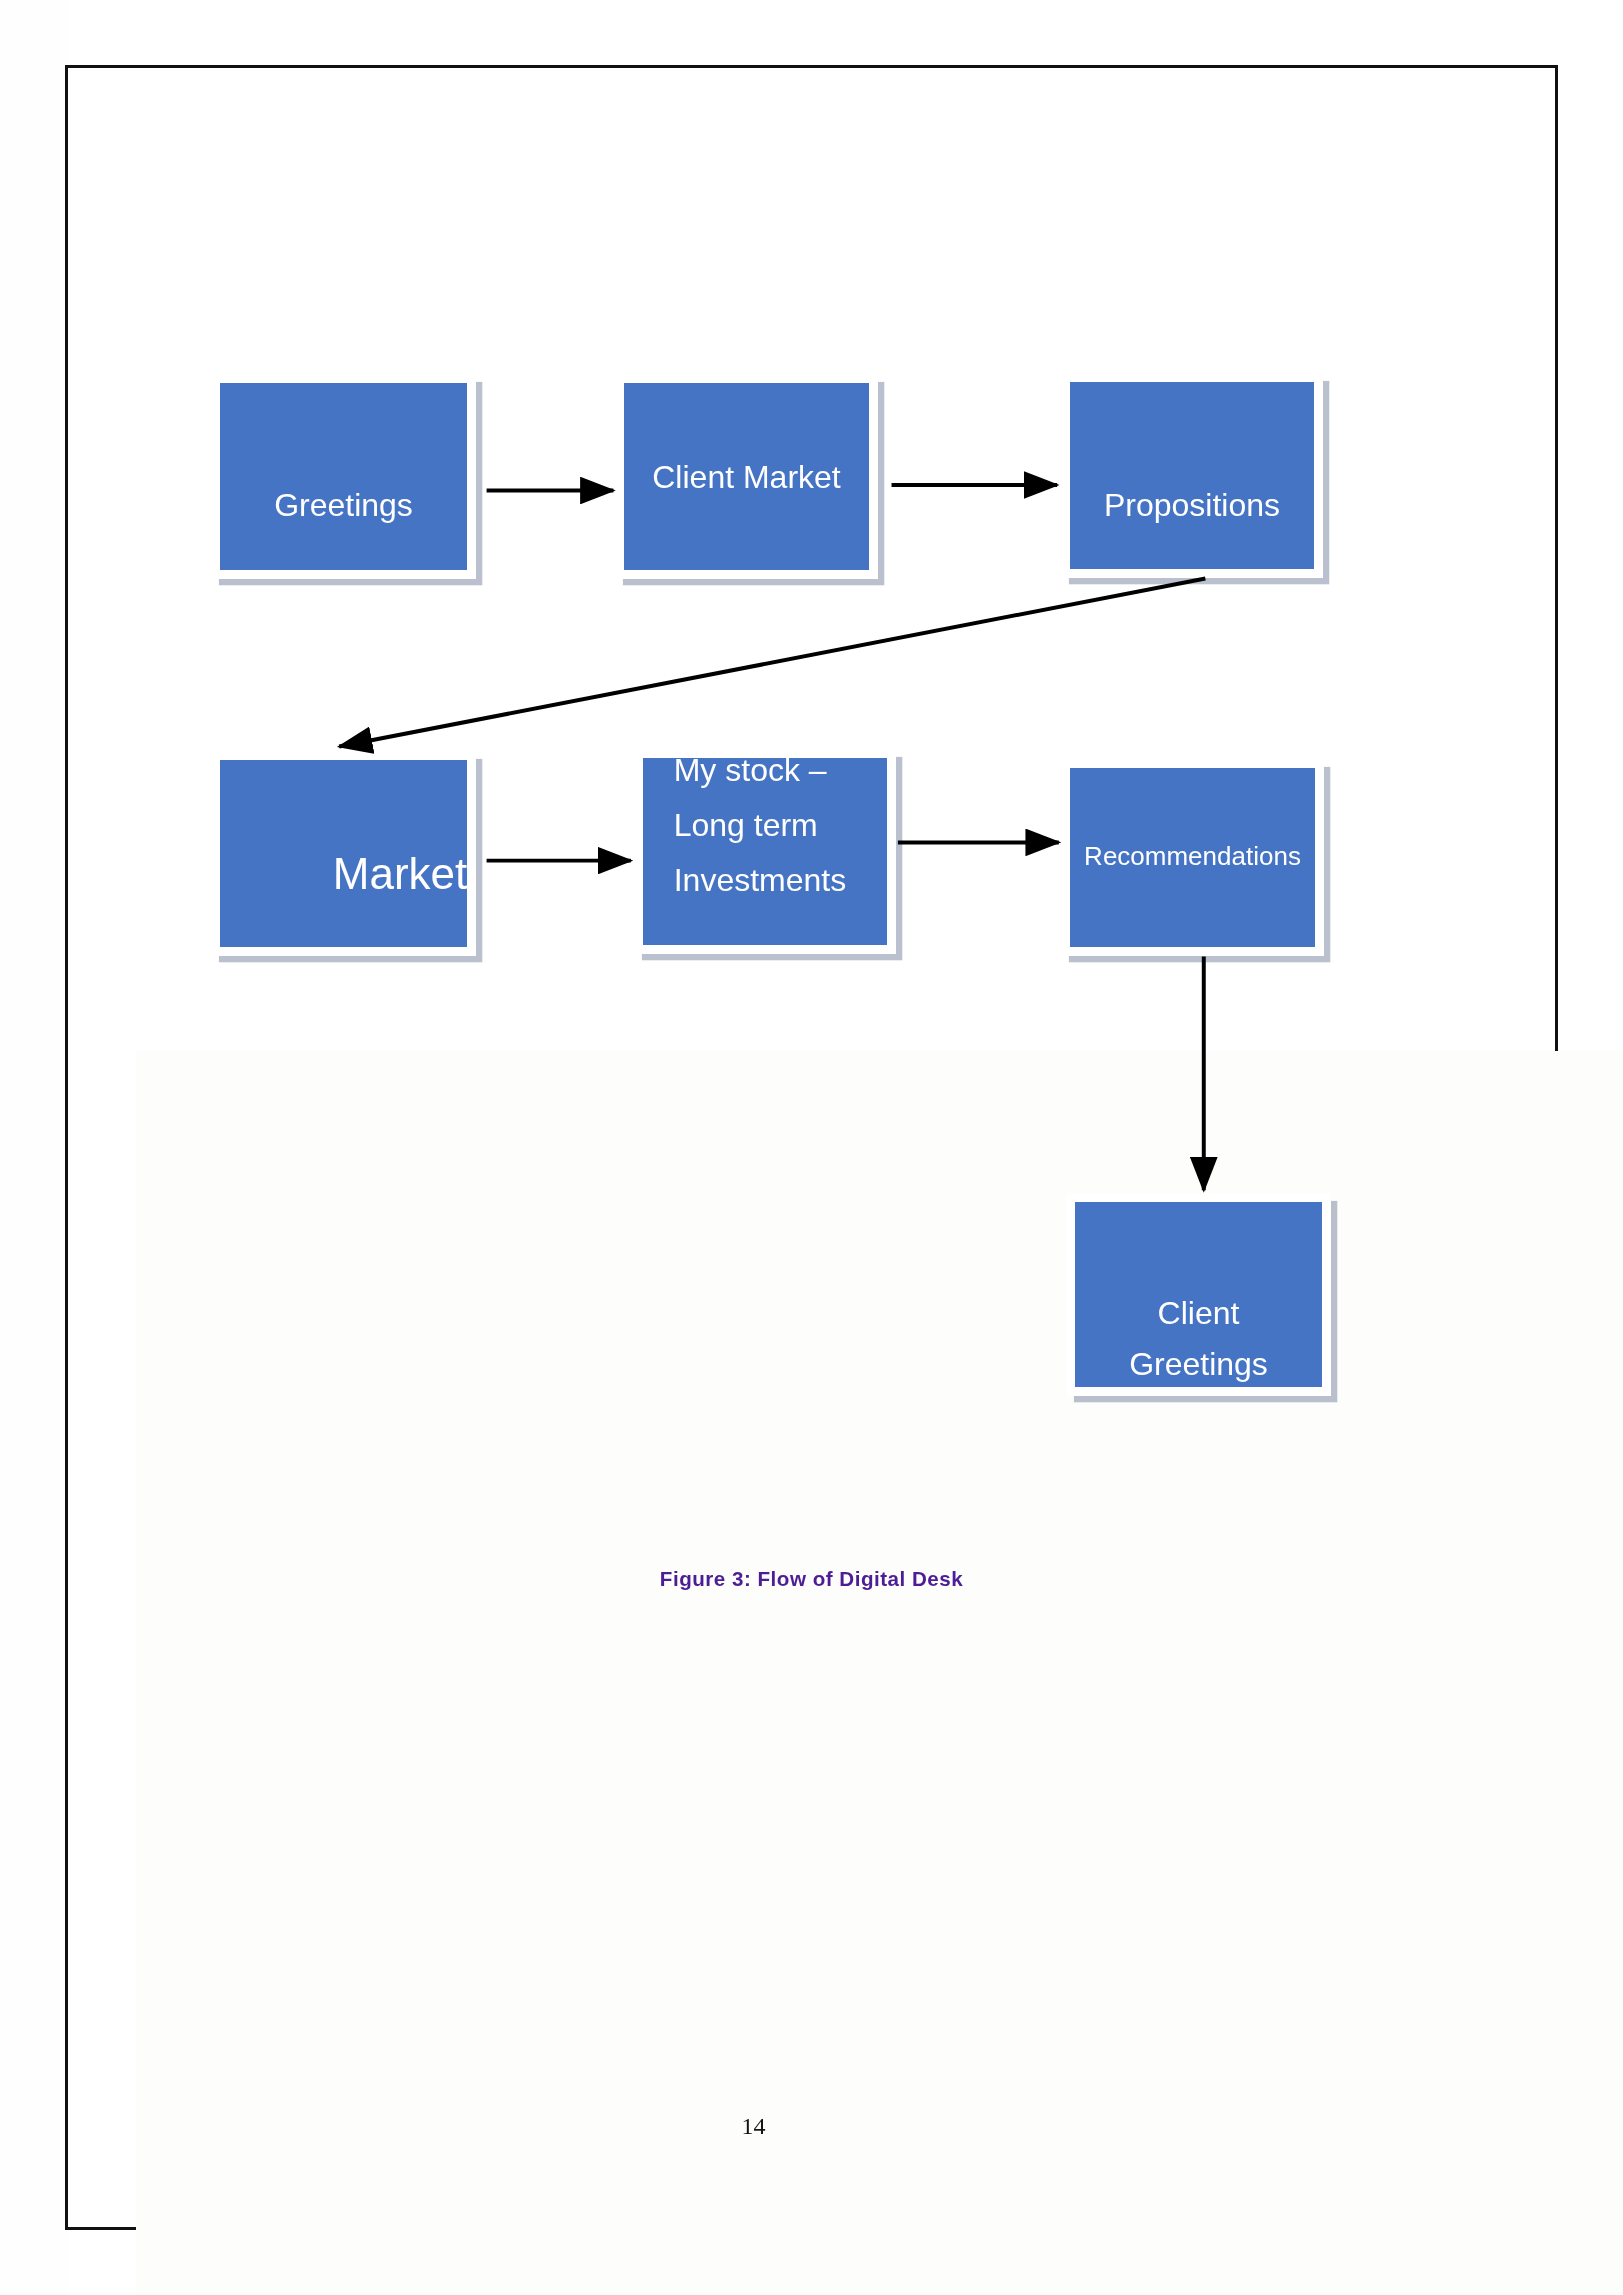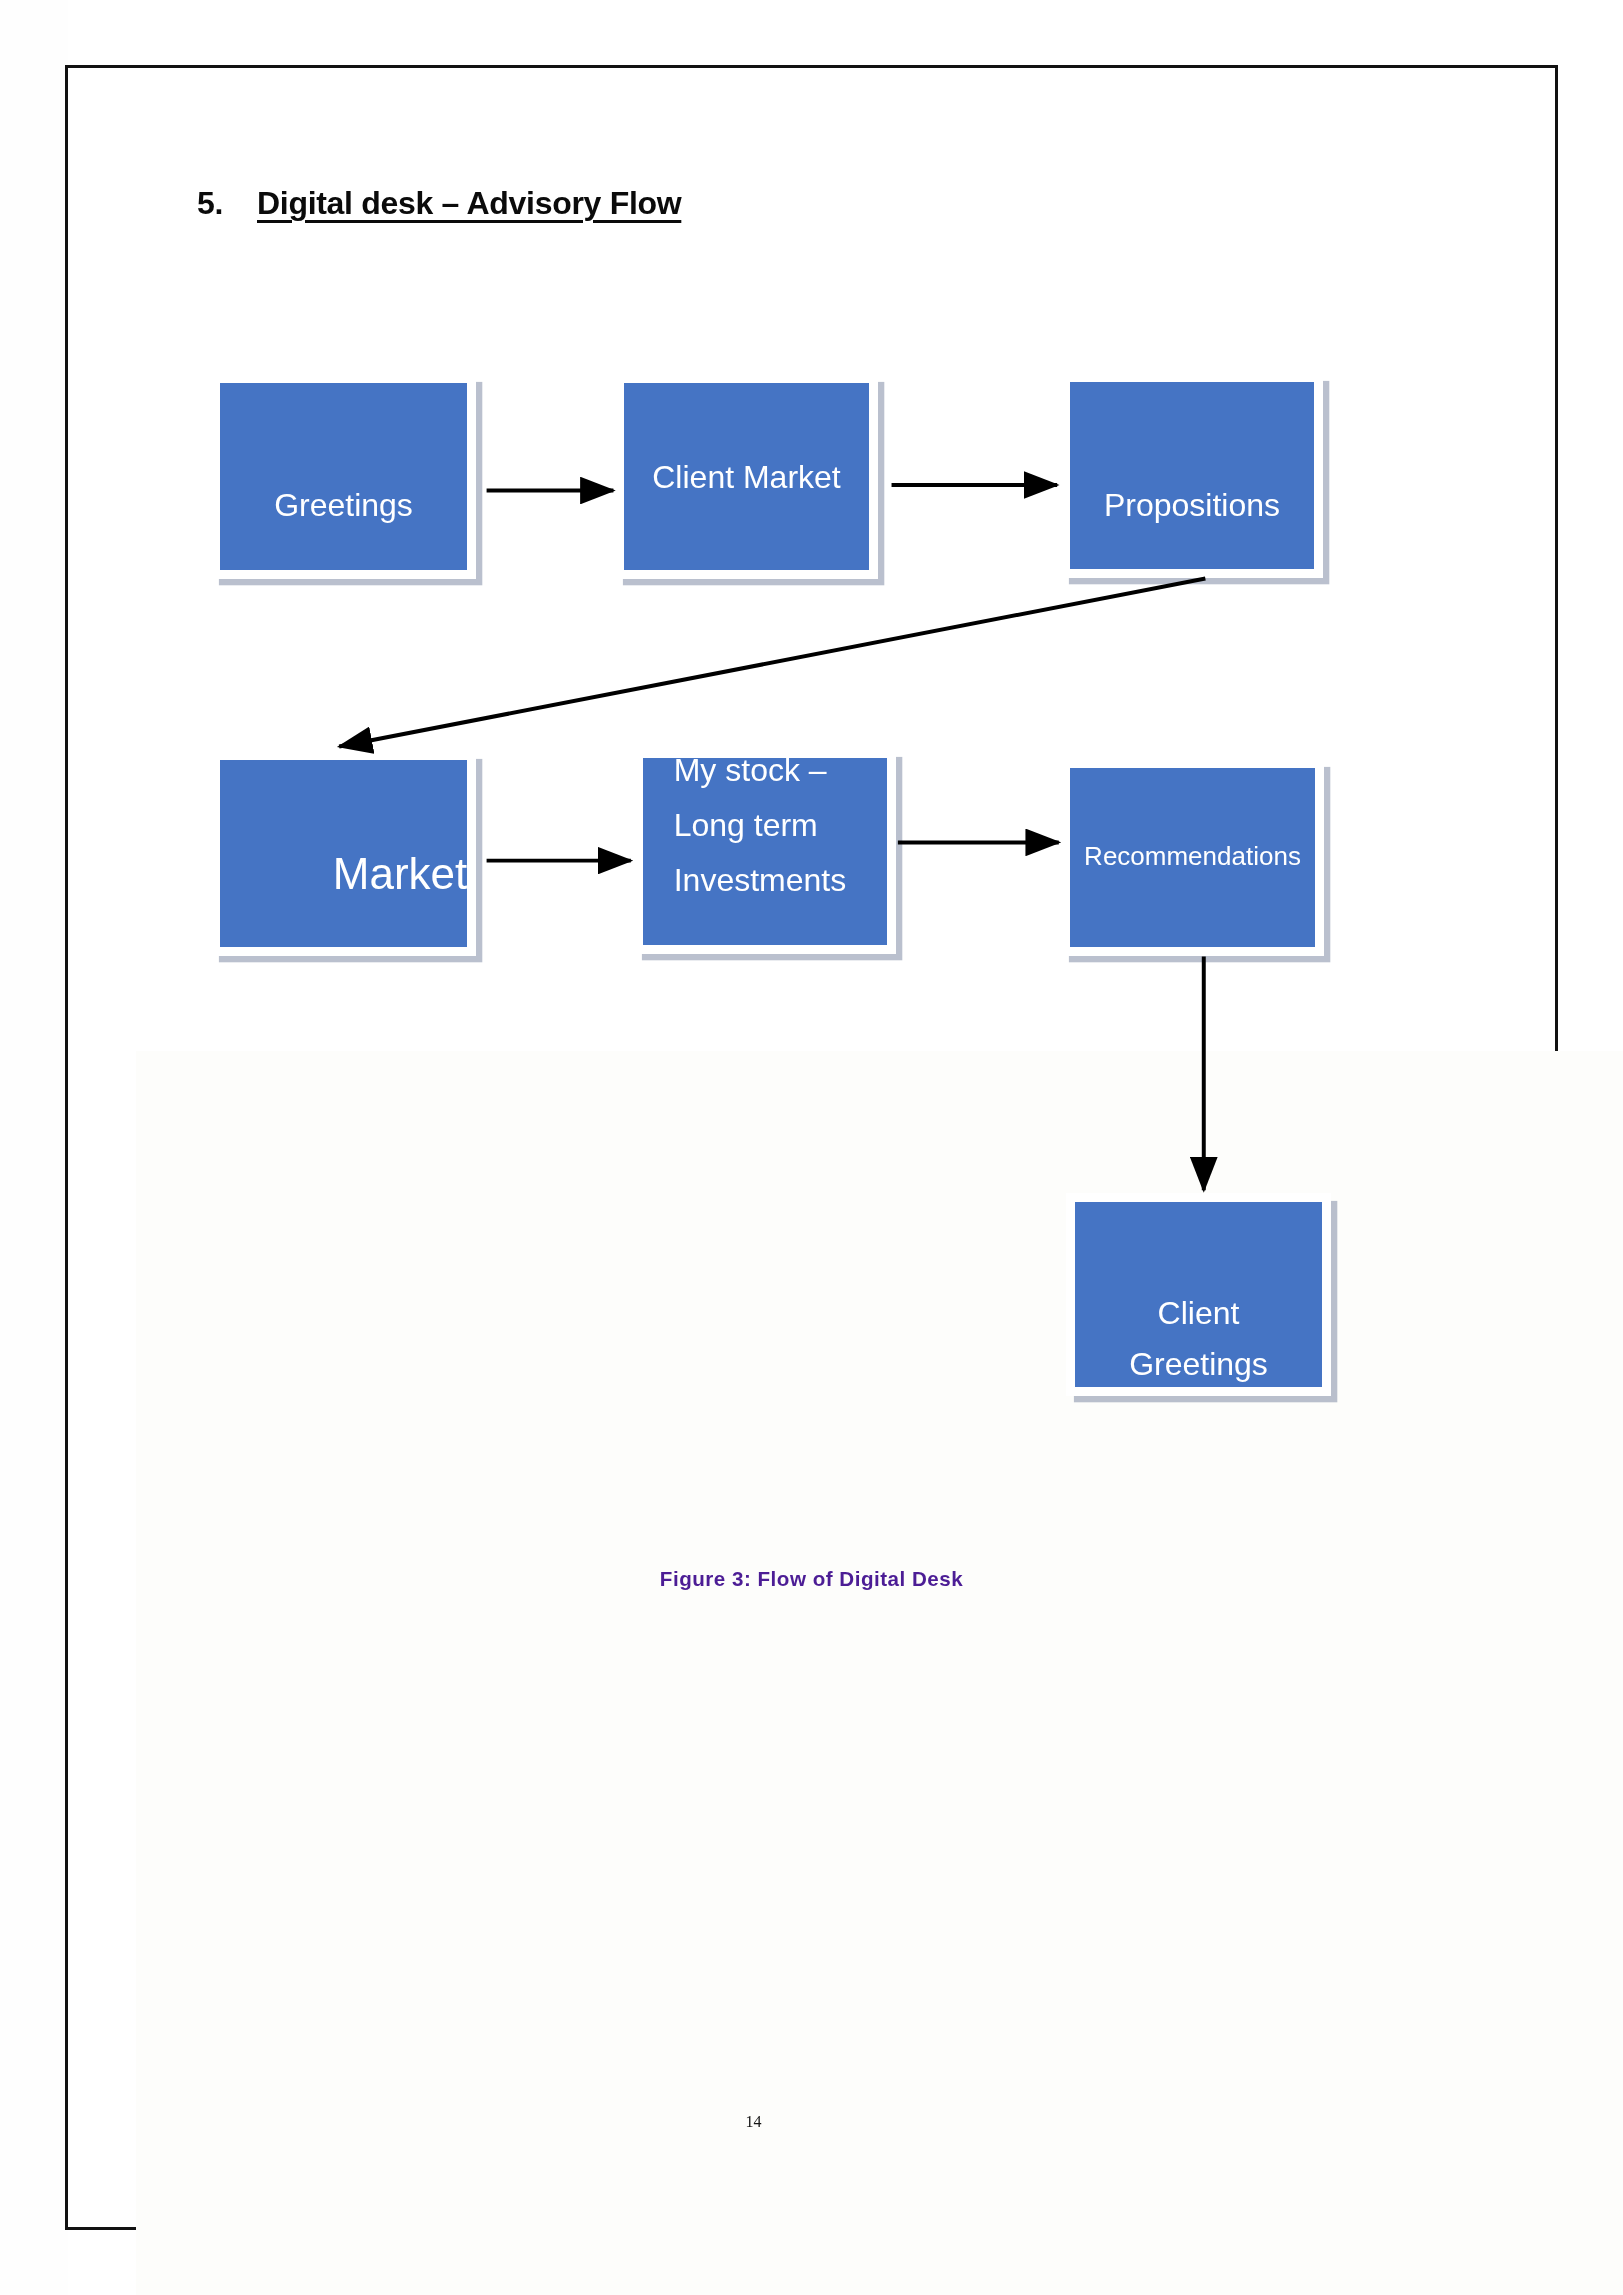--- a/index.html
+++ b/index.html
@@ -174,38 +174,35 @@
     font-weight: bold;
     color: #4c1d95;
     letter-spacing: 0.5px;
   }
   #page-number {
     position: absolute;
     left: 0;
     top: 2113px;
     width: 1507px;
     text-align: center;
-    font-size: 16px;
+    font-size: 24px;
     color: #141414;
     font-family: "Liberation Serif", serif;
   }
 </style>
 </head>
 <body>
 
 <div id="page-sheet">
   <div id="scan-tint-left"></div>
 
   <div id="page-border">
     <div id="scan-tint"></div>
   </div>
 
-  <div id="section-heading">
-    <span class="num">5.</span><span class="ttl">Digital desk – Advisory Flow</span>
-  </div>
 
   <div class="flow-box" id="box-greetings">
     <div class="fill">
       <span class="label">Greetings</span>
     </div>
   </div>
 
   <div class="flow-box" id="box-client-alerts">
     <div class="fill">
       <span class="label">Client Market</span>

